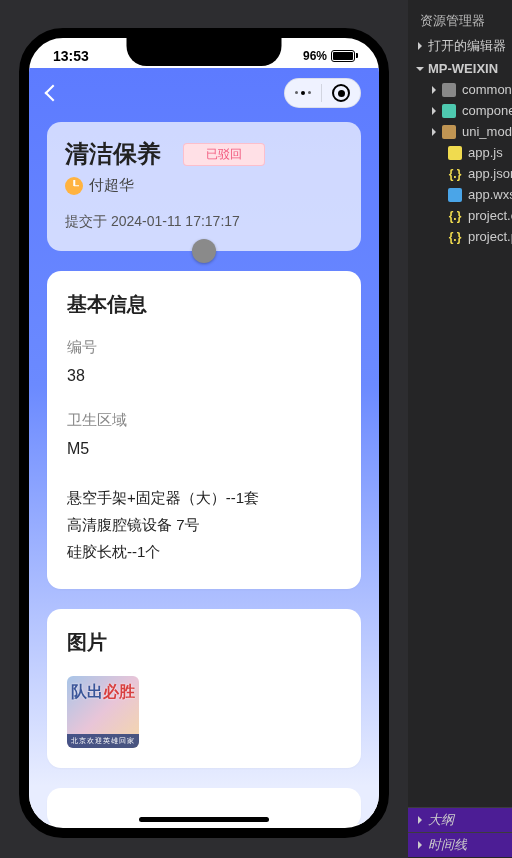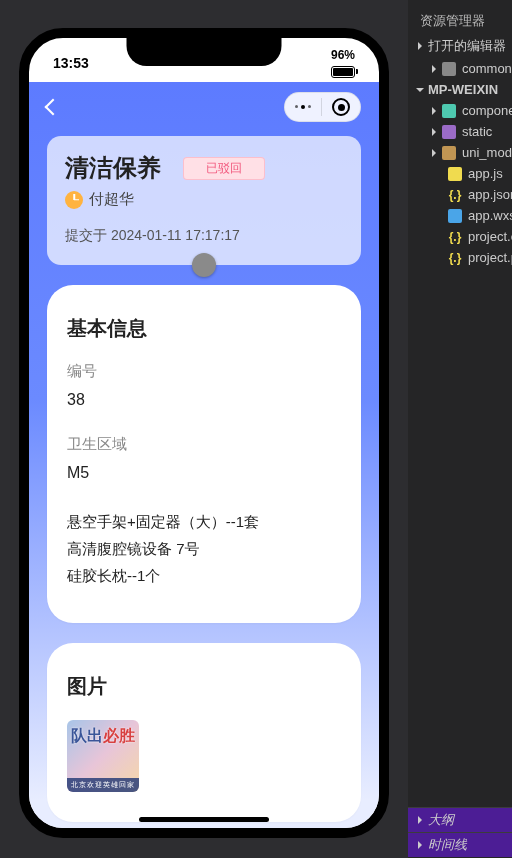--- a/index.html
+++ b/index.html
@@ -42,21 +42,21 @@
     }
     .status-bar {
       display: flex;
       justify-content: space-between;
       align-items: center;
       padding: 10px 24px 4px;
       font-size: 14px;
       font-weight: 600;
       color: #000;
     }
-    .battery-area { display: flex; align-items: center; gap: 4px; font-size: 12px; flex-direction: column; }
+    .battery-area { display: flex; align-items: center; gap: 4px; font-size: 12px; }
     .battery-icon {
       width: 24px; height: 12px; border: 1.5px solid #000; border-radius: 3px; position: relative;
     }
     .battery-icon::after {
       content: ''; position: absolute; right: -4px; top: 2px; width: 2px; height: 5px; background: #000; border-radius: 0 1px 1px 0;
     }
     .battery-fill { position: absolute; left: 1px; top: 1px; bottom: 1px; width: 90%; background: #000; border-radius: 1px; }
     .app-body {
       background: linear-gradient(180deg, #5d7bff 0%, #6b8aff 42%, #e8edff 95%);
       height: calc(100% - 34px);
@@ -106,21 +106,21 @@
       content:''; position:absolute; left:50%; top:50%; width:5px; height:1.5px; background:#fff;
       transform: translate(0,-50%);
     }
     .submit-time { color: #555; font-size: 14px; }
     .slider-knob {
       position: absolute; left: 50%; bottom: -12px; transform: translateX(-50%);
       width: 24px; height: 24px; background: #8a8a8a; border-radius: 50%;
       box-shadow: 0 1px 3px rgba(0,0,0,0.3);
     }
     .card {
-      margin: 20px 18px 0; background: #fff; border-radius: 26px; padding: 30px 20px;
+      margin: 20px 18px 0; background: #fff; border-radius: 14px; padding: 20px 20px;
       box-shadow: 0 1px 2px rgba(0,0,0,0.03);
     }
     .section-title { font-size: 20px; font-weight: 700; color: #222; margin-bottom: 20px; }
     .field { margin-bottom: 26px; }
     .field:last-child { margin-bottom: 4px; }
     .field-label { color: #888; font-size: 15px; margin-bottom: 10px; }
     .field-value { color: #222; font-size: 16px; }
     .field-line { color: #222; font-size: 15px; line-height: 1.8; }
     .thumb {
       width: 72px; height: 72px; border-radius: 6px; overflow: hidden;
@@ -240,38 +240,33 @@
     <div class="home-indicator"></div>
   </div>
 </div>
 
 <div class="sidebar">
   <div class="sb-title">资源管理器</div>
   <div class="sb-item">
     <span class="chev"></span>
     <span>打开的编辑器</span>
   </div>
-  <div class="sb-item ind-1">
-      <span class="chev"></span>
-      <span class="ficon folder-gray"></span>
-      <span>common</span>
-    </div>
   <div class="sb-item">
     <span class="chev down"></span>
     <span style="font-weight:700;">MP-WEIXIN</span>
   </div>
   <div class="sb-item ind-1">
       <span class="chev"></span>
+      <span class="ficon folder-gray"></span>
+      <span>common</span>
+    </div>
+  <div class="sb-item ind-1">
+      <span class="chev"></span>
       <span class="ficon folder-teal"></span>
       <span>compone</span>
-    </div>
-  <div class="sb-item ind-1">
-      <span class="chev"></span>
-      <span class="ficon folder-purple"></span>
-      <span>static</span>
     </div>
   <div class="sb-item ind-1">
       <span class="chev"></span>
       <span class="ficon folder"></span>
       <span>uni_modu</span>
     </div>
   <div class="sb-item ind-2">
       <span class="ficon js"></span>
       <span>app.js</span>
     </div>

